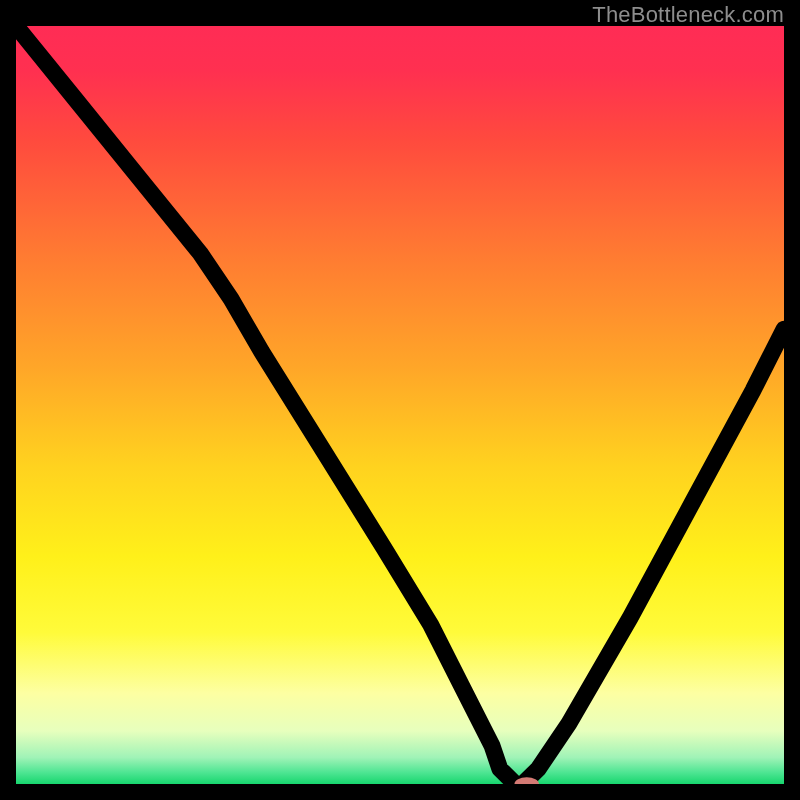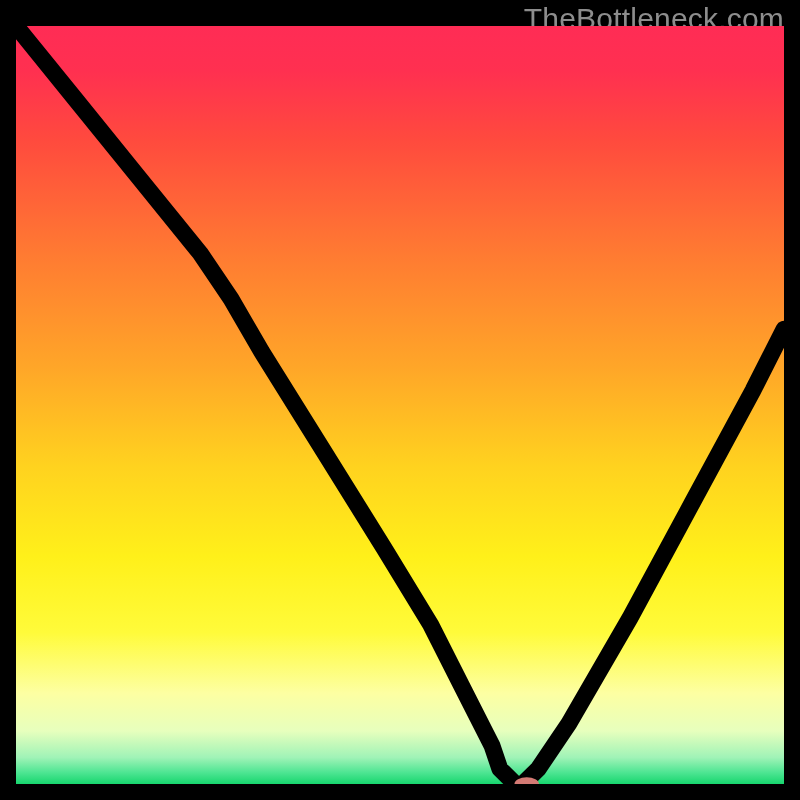--- a/index.html
+++ b/index.html
@@ -15,21 +15,21 @@
     position: relative;
     width: 800px;
     height: 800px;
     background: #000;
   }
   .watermark {
     position: absolute;
     top: 2px;
     right: 16px;
     color: #8d8d8d;
-    font-size: 30px;
+    font-size: 22px;
     font-weight: 500;
     letter-spacing: 0.2px;
     user-select: none;
   }
   .plot-wrap {
     position: absolute;
     left: 16px;
     top: 26px;
     width: 768px;
     height: 758px;

